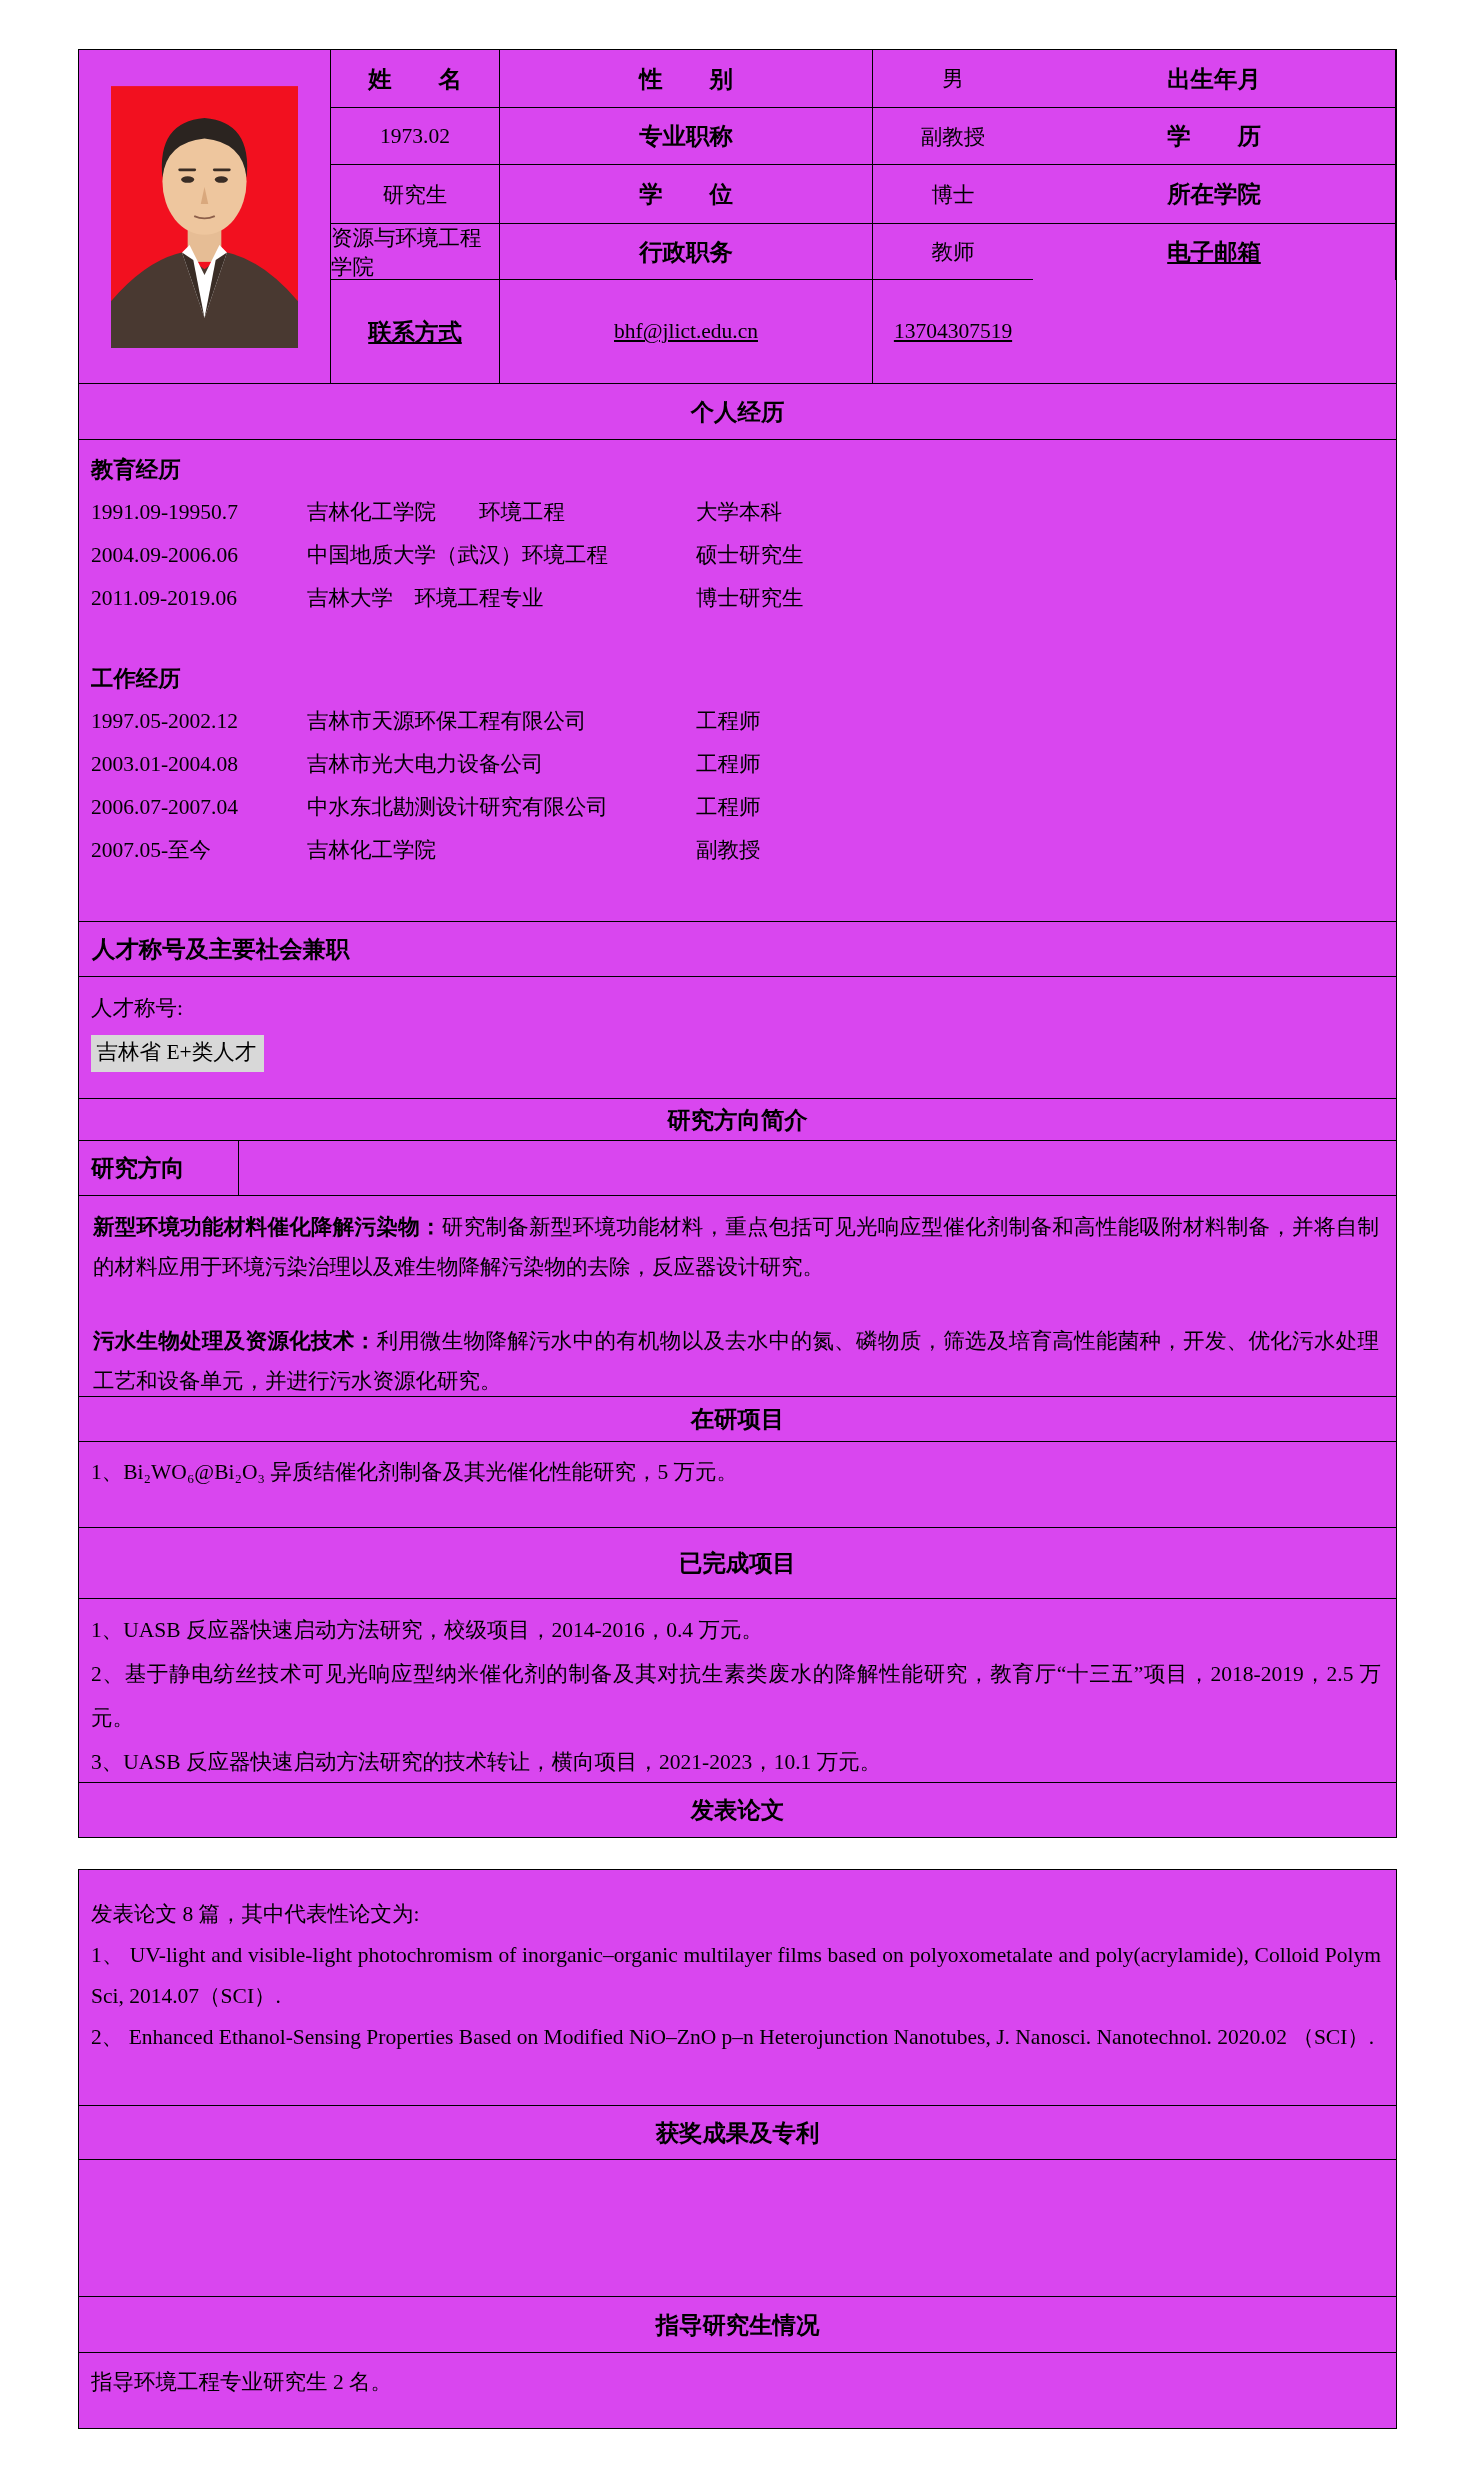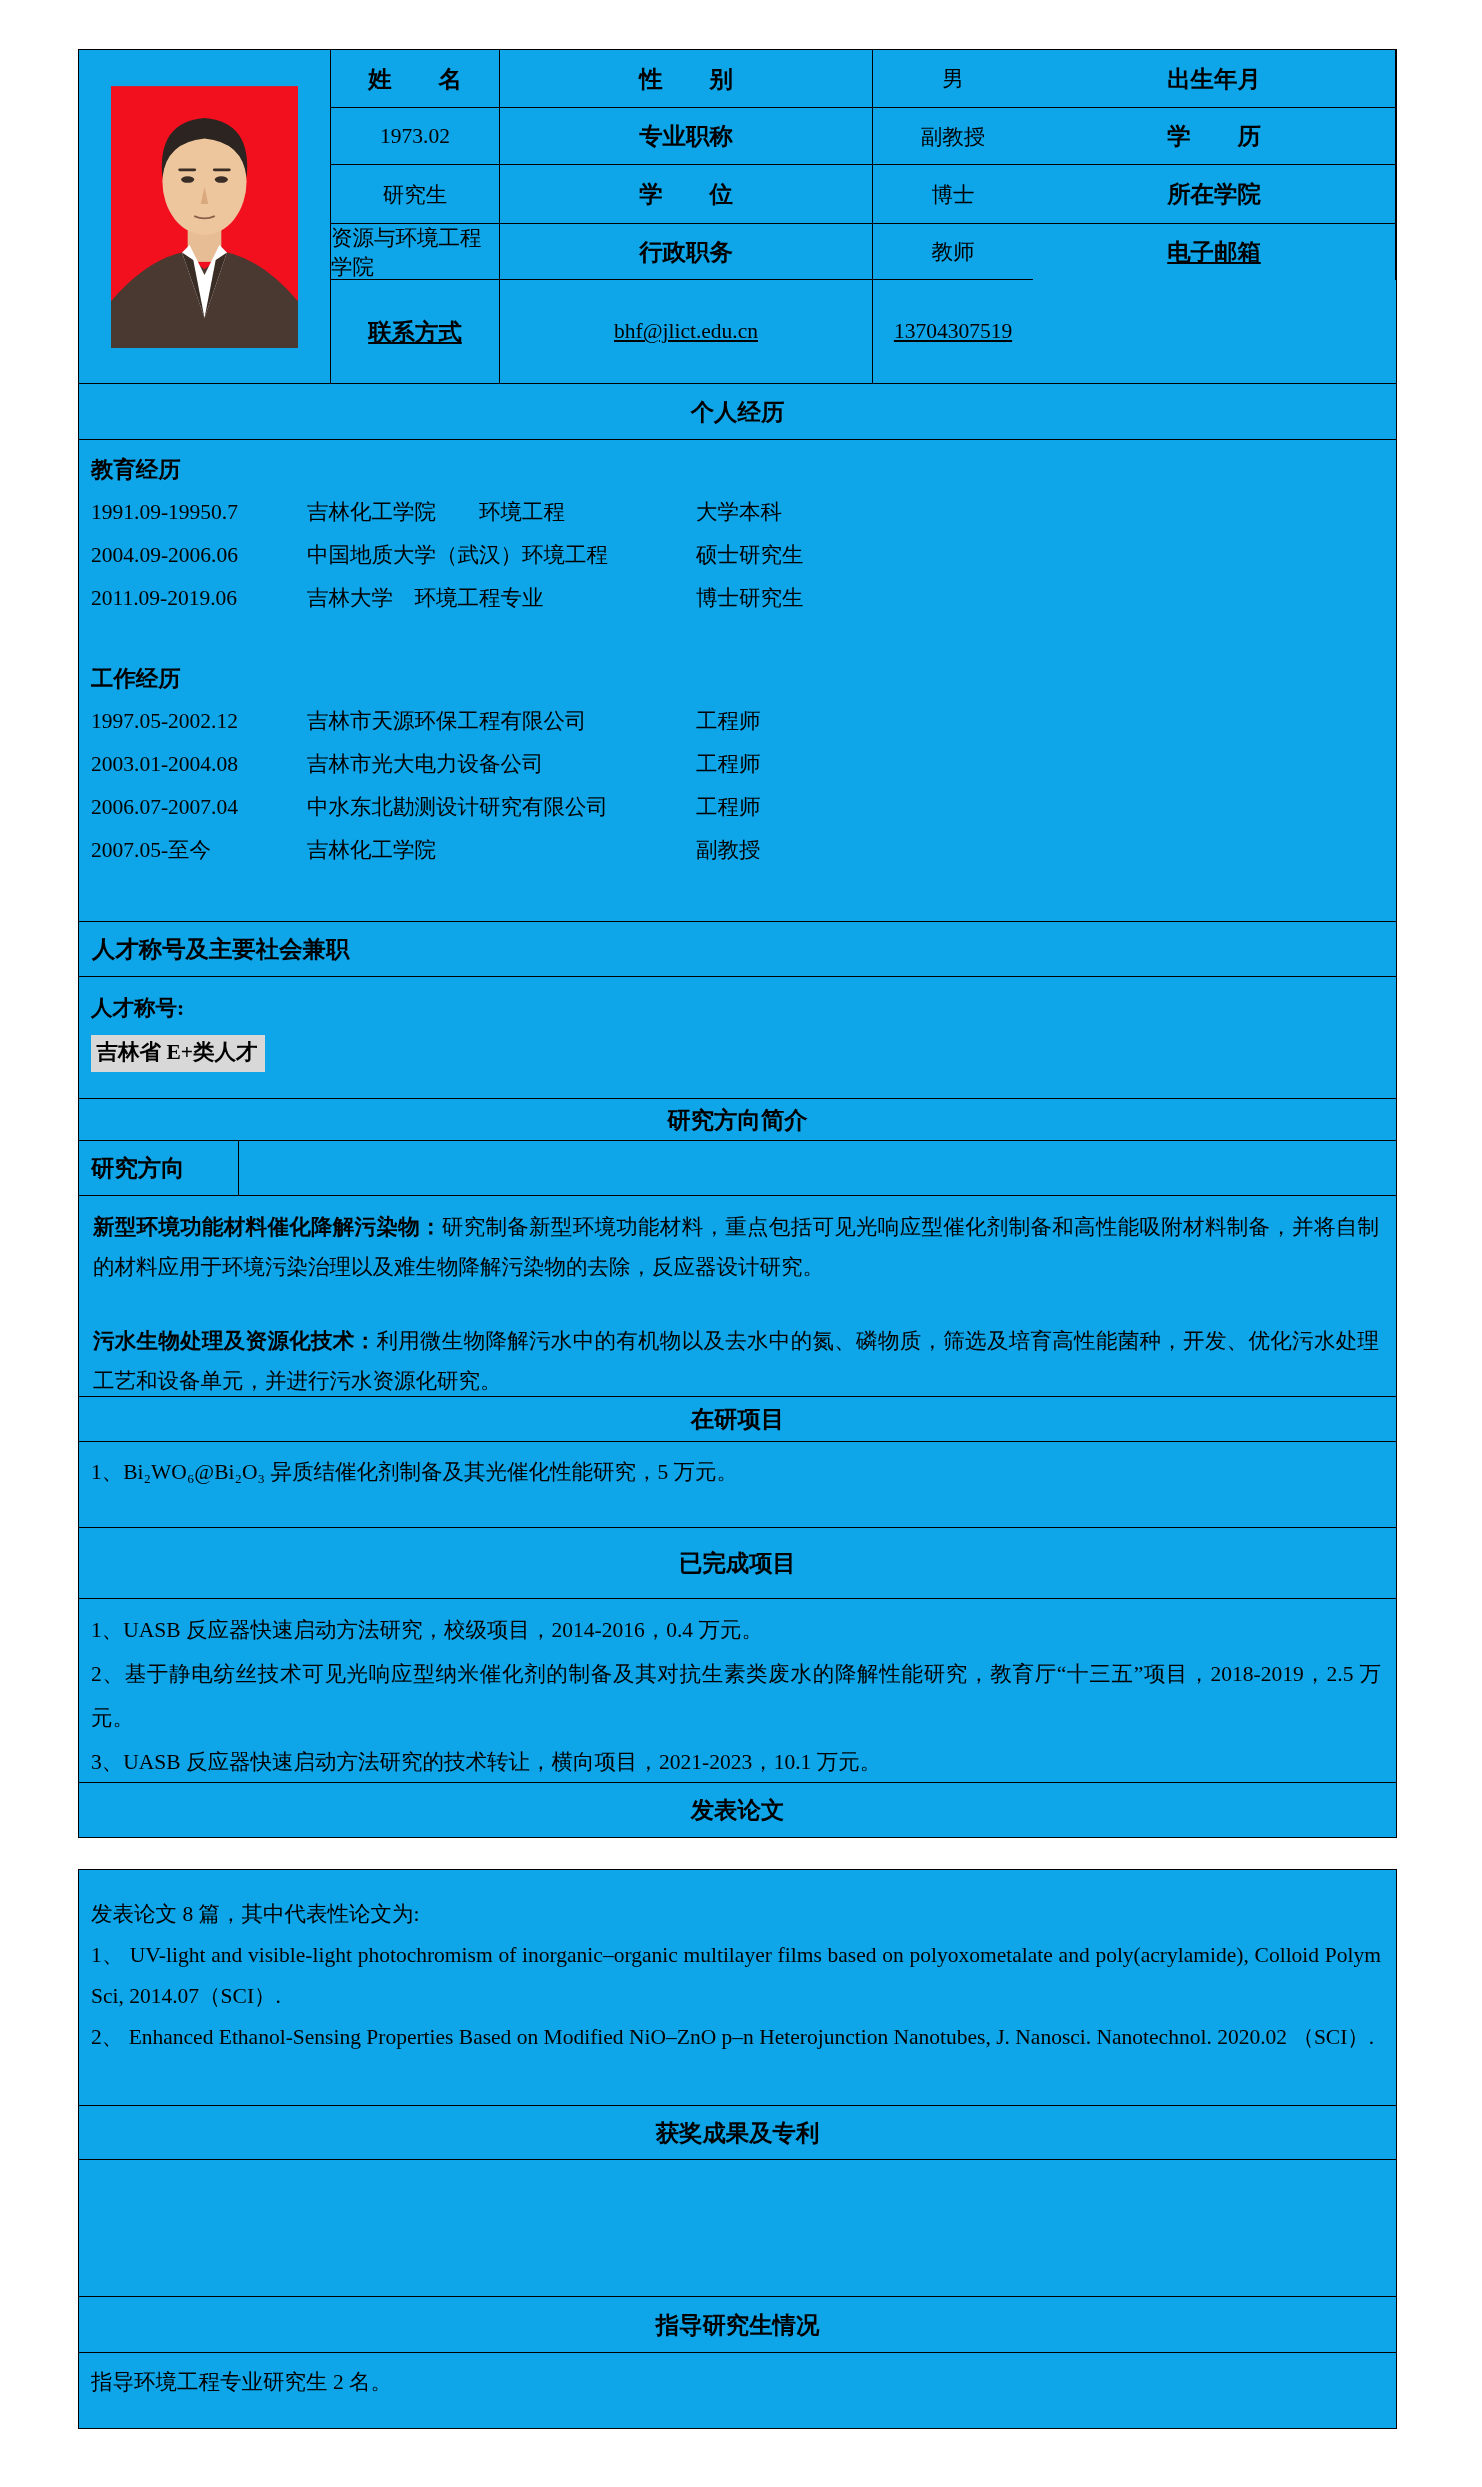--- a/index.html
+++ b/index.html
@@ -1,19 +1,19 @@
 <!DOCTYPE html>
 <html style="font-size:15px"><head>
 <meta charset="utf-8">
 <style>
   html,body{margin:0;padding:0;background:#fff;}
   .page{position:relative;width:1483px;height:2487px;background:#ffffff;
         font-family:"Liberation Serif","DejaVu Serif",serif;color:#000;}
   .doc{position:absolute;left:78px;top:49px;width:1319px;}
-  .tbox{border:1.9px solid #000;box-sizing:border-box;background:#0ea5e9;}
+  .tbox{border:1.9px solid #000;box-sizing:border-box;background:#d946ef;}
   .sect{box-sizing:border-box;border-top:1.9px solid #000;}
   .sect.first{border-top:none;}
   
   .info-wrap{display:flex;height:333px;}
   .photo-cell{width:252px;border-right:1.9px solid #000;box-sizing:border-box;
               display:flex;align-items:center;justify-content:center;}
   .info-grid{flex:1;display:grid;grid-template-columns:169px 373px 160px 1fr;
              grid-template-rows:58px 57px 59px 56px 1fr;}
   .cell{display:flex;align-items:center;justify-content:center;box-sizing:border-box;
         border-right:1.9px solid #000;border-bottom:1.9px solid #000;font-size:21.5px;}
@@ -32,21 +32,21 @@
   .h-pub{height:55px;}
   .h-awards{height:54px;}
   .h-grad{height:56px;}
   
   .experience{height:482px;padding:7.5px 13px 0 12px;}
   .exp-heading{font-weight:bold;font-size:22.4px;line-height:43px;}
   .exp-row{display:grid;grid-template-columns:216px 389px auto;
            font-size:21.5px;line-height:43px;white-space:pre;}
   .exp-spacer{height:37px;}
   
-  .talent{height:122px;padding:11.2px 13px 0 12px;font-size:21.5px;font-weight:bold;}
+  .talent{height:122px;padding:11.2px 13px 0 12px;font-size:21.5px;}
   .talent-label{line-height:41px;}
   .talent-value{display:inline-block;margin-top:5.6px;padding:4.7px 7.5px 6.5px 5.6px;
                 background:#d8d8d8;line-height:26px;}
   
   .dir-row{display:flex;height:55px;}
   .dir-label{width:160px;box-sizing:border-box;border-right:1.9px solid #000;
              display:flex;align-items:center;padding-left:12px;
              font-weight:bold;font-size:23.4px;}
   .dir-value{flex:1;}
   

